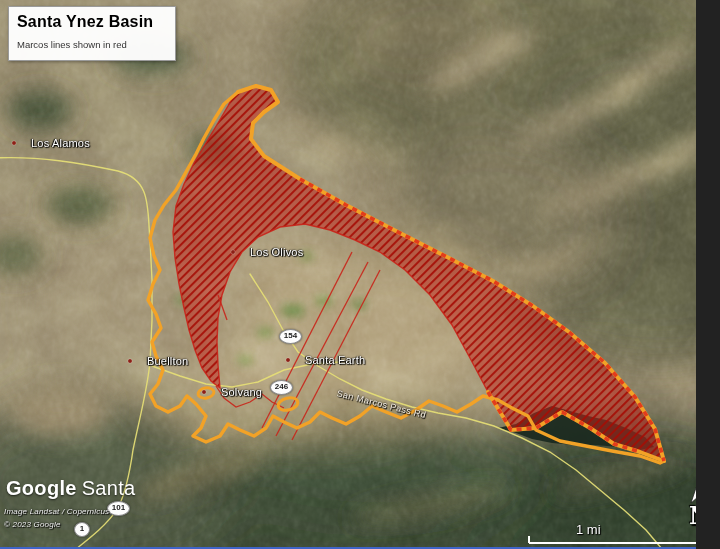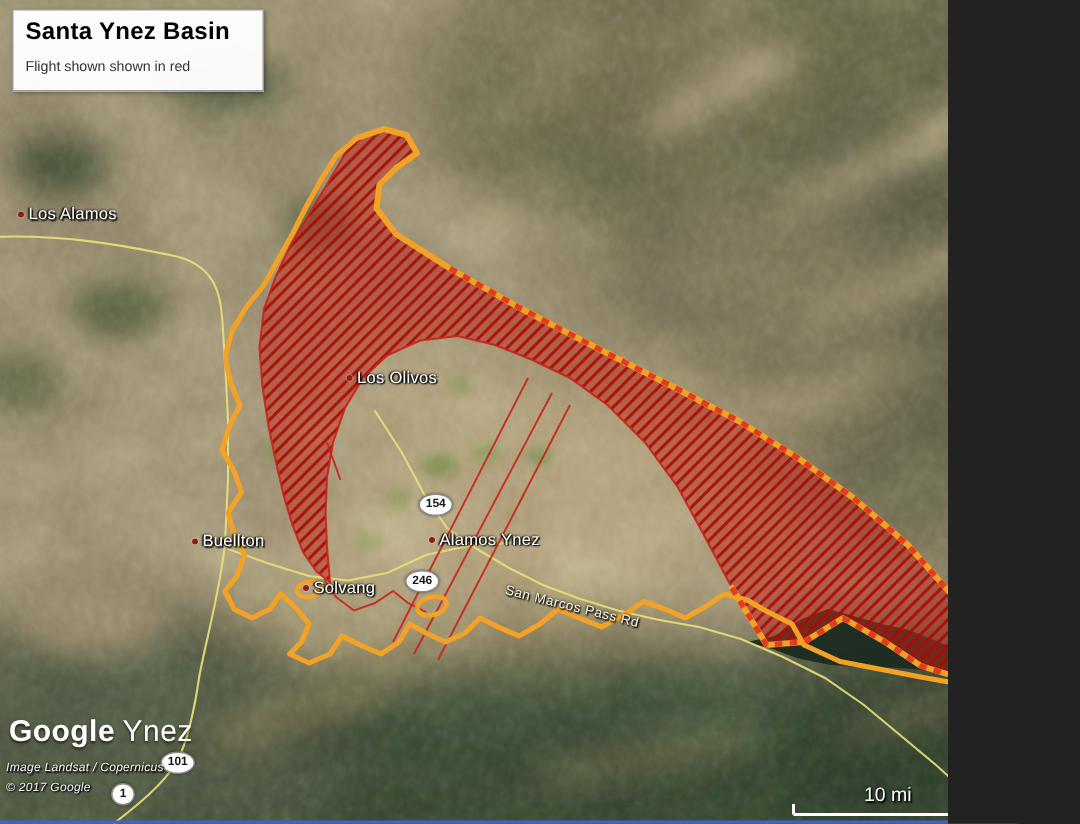--- a/index.html
+++ b/index.html
@@ -1,35 +1,35 @@
 <!DOCTYPE html>
 <html style="--flight-area-fill: #c9241a; --flight-hatch: #a50d05; --boundary-orange: #f2a227; --boundary-dash-red: #e23c1c;"><head>
 <meta charset="utf-8">
 <style>
   html,body{margin:0;padding:0;background:#222;}
-  #stage{position:relative;width:632px;height:549px;overflow:hidden;
+  #stage{position:relative;width:696px;height:549px;overflow:hidden;
          font-family:"Liberation Sans",sans-serif;background:#737373;}
   #stage svg.layer{position:absolute;left:0;top:0;}
 
   
   .hatch-line{stroke:var(--flight-hatch,#a50d05);}
   .flight-fill{fill:var(--flight-area-fill,#c9241a);}
   .flight-stroke{stroke:var(--flight-area-fill,#c9241a);}
   .orange-line{stroke:var(--boundary-orange,#f5a623);}
   .dash-line{stroke:var(--boundary-dash-red,#e23c1c);}
 
   
   .title-box{position:absolute;left:8px;top:6px;width:150px;z-index:5;
     background:rgba(255,255,255,.96);border:1px solid #9a9a9a;
     padding:7px 8px 8px 8px;box-shadow:1px 1px 3px rgba(0,0,0,.35);}
   .title-box h1{margin:0 0 7px 0;font-size:16px;line-height:1.05;color:#000;font-weight:bold;letter-spacing:.2px;}
   .title-box p{margin:0;font-size:9.5px;line-height:1.45;color:#333;}
 
   
-  .city{position:absolute;z-index:4;display:flex;align-items:center;gap:3px;
+  .city{position:absolute;z-index:4;display:flex;align-items:center;gap:15px;
     color:#fff;font-size:11px;letter-spacing:.2px;
     text-shadow:0 0 2px #000,1px 1px 1px #000,-1px 0 1px #000;}
   .city .dot{width:4px;height:4px;border-radius:50%;background:#8d2016;
     box-shadow:0 0 1px #fff;flex:0 0 auto;}
   .road-label{position:absolute;z-index:4;color:#f3ede2;font-size:9px;letter-spacing:.4px;
     text-shadow:0 0 2px #000,1px 1px 1px #000;transform:rotate(14deg);transform-origin:left center;}
   .shield{position:absolute;z-index:4;background:#fdfdfd;border:1px solid #8a8a8a;
     border-radius:50%;color:#1a1a1a;text-align:center;
     font-size:8px;font-weight:bold;box-shadow:0 0 2px rgba(0,0,0,.5);}
   .shield span{display:block;line-height:12px;}
@@ -176,38 +176,38 @@
       <line x1="529" y1="543" x2="716" y2="543"></line>
       <line x1="529" y1="536" x2="529" y2="543"></line>
       <line x1="716" y1="536" x2="716" y2="543"></line>
     </g>
 
     <polygon points="699,479 707,503 699,496 691,503" fill="#ffffff" stroke="#1a1a1a" stroke-width=".7"></polygon>
   </svg>
 
   <div class="title-box">
     <h1>Santa Ynez Basin</h1>
-    <p>Flight shown shown in red</p>
+    <p>Marcos lines shown in red</p>
   </div>
 
   <div class="city" style="left:12px;top:137px">
     <span class="dot"></span>
     <span>Los Alamos</span>
   </div>
   <div class="city" style="left:231px;top:246px">
     <span class="dot"></span>
     <span>Los Olivos</span>
   </div>
   <div class="city" style="left:128px;top:355px">
     <span class="dot"></span>
     <span>Buellton</span>
   </div>
   <div class="city" style="left:286px;top:354px">
     <span class="dot"></span>
-    <span>Alamos Ynez</span>
+    <span>Santa Earth</span>
   </div>
   <div class="city" style="left:202px;top:386px">
     <span class="dot"></span>
     <span>Solvang</span>
   </div>
 
   <div class="road-label" style="left:337px;top:388px">San Marcos Pass Rd</div>
 
   <div class="shield" style="left:279px;top:329px;width:21px;height:13px">
     <span>154</span>
@@ -216,24 +216,24 @@
     <span>246</span>
     </div>
   <div class="shield" style="left:107px;top:501px;width:21px;height:13px">
     <span>101</span>
     </div>
   <div class="shield" style="left:74px;top:522px;width:14px;height:13px">
     <span>1</span>
     </div>
 
   <div class="ge-logo">
-    <span class="google">Google</span><span class="earth">Ynez</span>
+    <span class="google">Google</span><span class="earth">Santa</span>
   </div>
   <div class="credits">
     <div>Image Landsat / Copernicus</div>
-    <div>© 2017 Google</div>
-  </div>
-
-  <div class="scale-label">10 mi</div>
+    <div>© 2023 Google</div>
+  </div>
+
+  <div class="scale-label">1 mi</div>
   <div class="compass-n">N</div>
 
   <div class="bottom-edge"></div>
 </div>
 
 </body></html>

